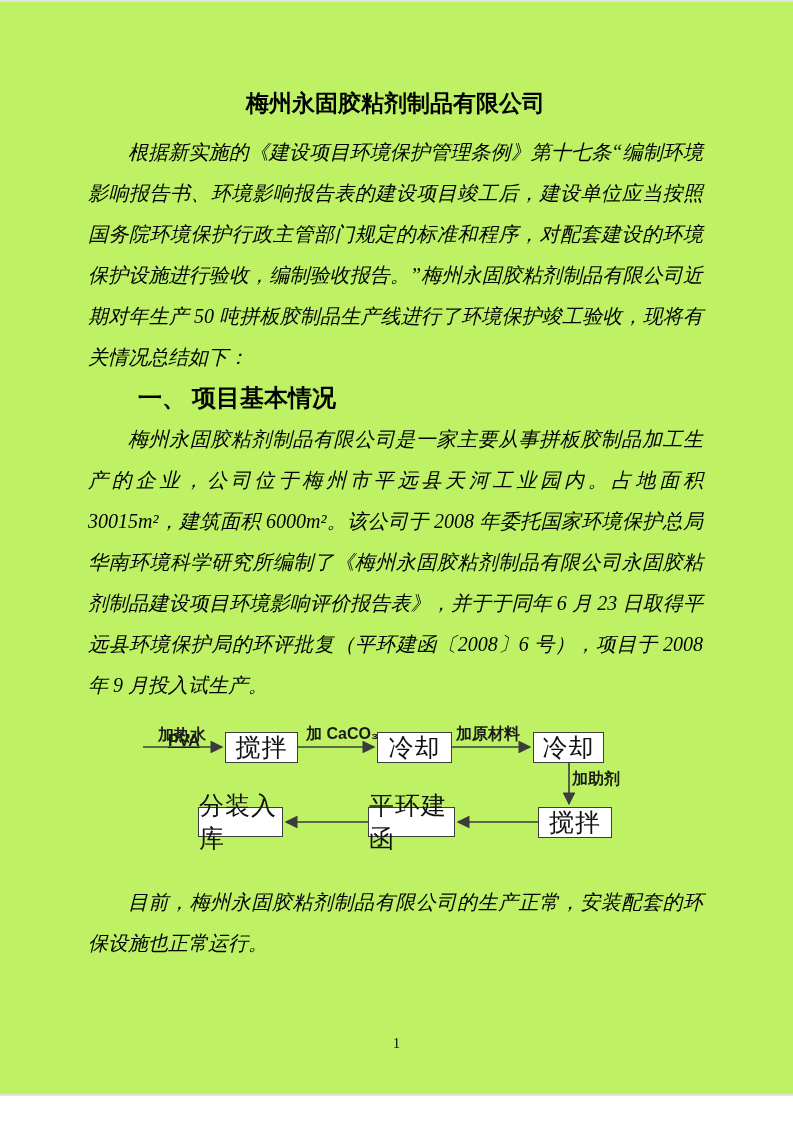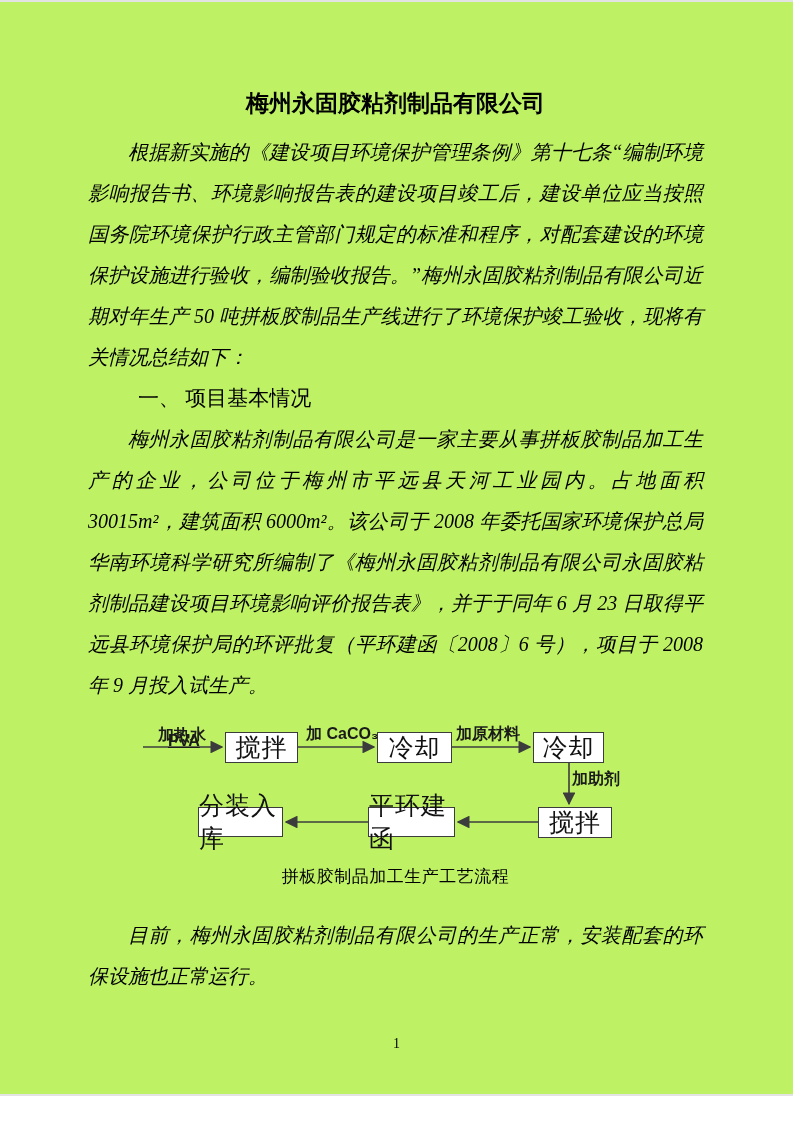--- a/index.html
+++ b/index.html
@@ -32,22 +32,22 @@
   .para {
     font-size: 20px;
     line-height: 41px;
     text-align: justify;
     margin: 0;
     font-style: italic;
   }
   .para.indent { text-indent: 2em; }
   .para.first { margin-top: 7px; }
   .section-heading {
-    font-size: 21px;
-    font-weight: normal;
+    font-size: 24px;
+    font-weight: bold;
     line-height: 41px;
     margin: 0;
     padding-left: 50px;
   }
   
   .flowchart {
     position: relative;
     height: 150px;
     margin-top: 0;
     font-family: "Liberation Sans", "DejaVu Sans", sans-serif;
@@ -144,20 +144,19 @@
       <div class="fc-box b-glue">平环建函</div>
       <div class="fc-box b-stir2">搅拌</div>
 
       <span class="fc-label l-hotwater">加热水</span>
       <span class="fc-label l-pva">PVA</span>
       <span class="fc-label l-caco3">加 CaCO₃</span>
       <span class="fc-label l-raw">加原材料</span>
       <span class="fc-label l-aux">加助剂</span>
     </div>
 
-    <div class="fc-caption">拼板胶制品加工生产工艺流程</div>
 
     <p class="para indent closing">目前，梅州永固胶粘剂制品有限公司的生产正常，安装配套的环保设施也正常运行。</p>
 
   </div>
 
   <div class="page-number">1</div>
 </div>
 
 </body></html>

